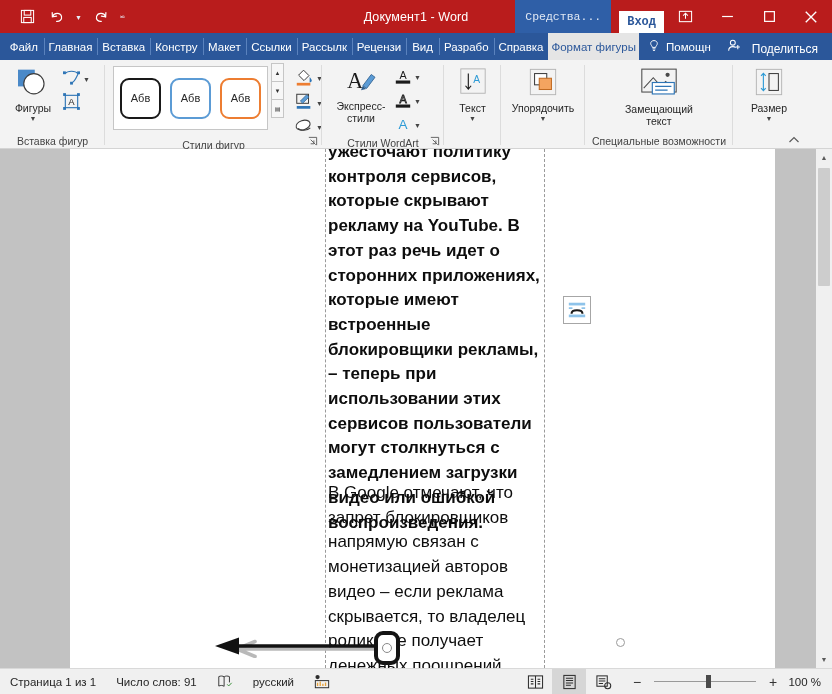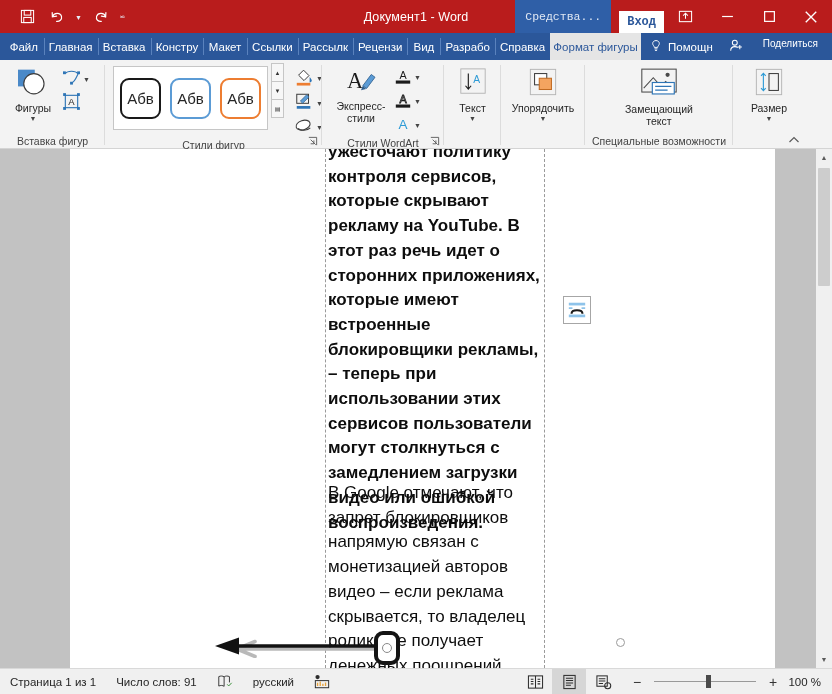--- a/index.html
+++ b/index.html
@@ -58,21 +58,21 @@
   }
   .tab.active{ background:#e5e5e5; color:#2b579a; font-weight:normal; }
   .tab.active::before{ display:none; }
   .tab.clip{ max-width:58px; }
   .tab-right{ margin-left:auto; display:flex; align-items:center; padding-right:6px; }
   .tellme{
     display:flex; align-items:center; gap:5px; color:#fff; font-size:11.5px;
     padding:0 8px; cursor:pointer;
   }
   .share{
-    display:flex; align-items:flex-start; gap:19px; color:#fff; font-size:10px;
+    display:flex; align-items:flex-end; gap:10px; color:#fff; font-size:12px;
     padding:0 8px; cursor:pointer;
   }
 
   
   .ribbon{
     height:89px; background:#f3f3f3; border-bottom:1px solid #d4d4d4;
     display:flex; position:relative;
   }
   .rgroup{ position:relative; display:flex; flex-direction:column; height:89px; }
   .rgroup-body{ flex:1; display:flex; align-items:flex-start; padding:4px 6px 0 6px; }
@@ -101,21 +101,21 @@
   .smallrow{ display:flex; align-items:center; gap:2px; cursor:pointer; padding:1px 2px; border-radius:2px;}
   .smallrow .cv{ font-size:7px; color:#444; }
 
   
   .gallery{
     display:flex; align-items:center; background:#ffffff; border:1px solid #c6c6c6;
     height:64px; padding:0 6px; gap:9px; margin-top:2px;
   }
   .swatch{
     width:41px; height:41px; border-radius:9px; display:flex; align-items:center; justify-content:center;
-    font-size:15px; color:#262626; cursor:pointer; background:#fff;
+    font-size:11px; color:#262626; cursor:pointer; background:#fff;
   }
   .swatch.s1{ border:2.5px solid #191919; }
   .swatch.s2{ border:2.5px solid #5b9bd5; }
   .swatch.s3{ border:2.5px solid #ed7d31; }
   .gal-scroll{ display:flex; flex-direction:column; margin-left:3px; }
   .gal-sb{
     width:13px; height:19px; border:1px solid #c6c6c6; background:#f7f7f7;
     display:flex; align-items:center; justify-content:center; font-size:6px; color:#333; cursor:pointer;
     margin-top:-1px;
   }

